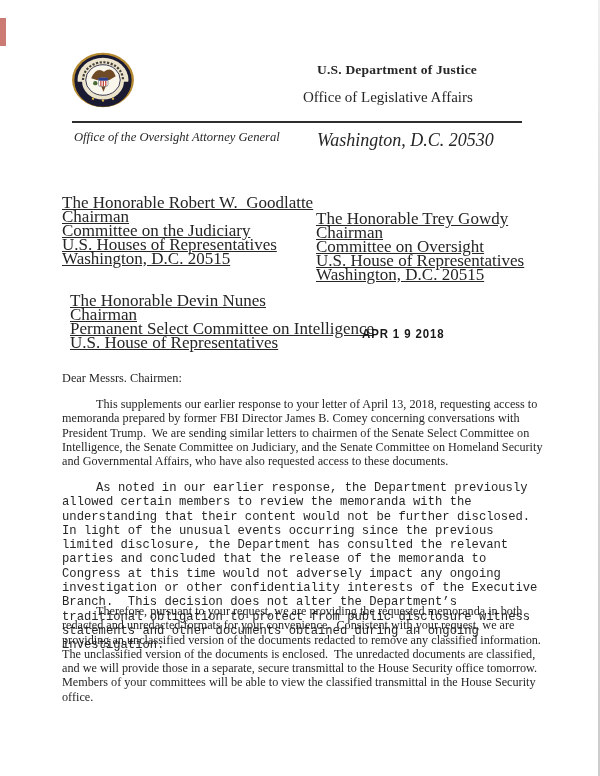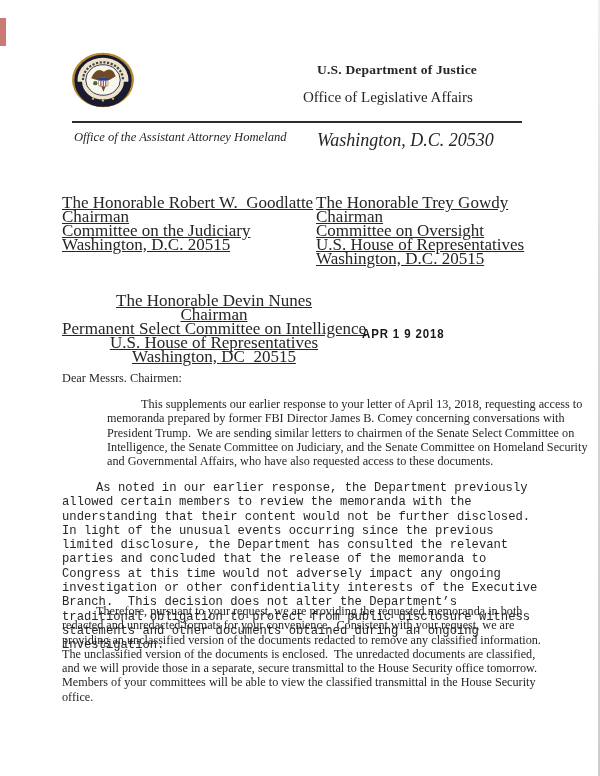--- a/index.html
+++ b/index.html
@@ -16,32 +16,32 @@
 
   .lh-agency { position:absolute; left:317px; top:62px; font-size:13.5px; font-weight:bold; letter-spacing:.2px; }
   .lh-office { position:absolute; left:303px; top:89px; font-size:15px; }
   .lh-rule   { position:absolute; left:72px; top:121px; width:450px; height:2px; background:#2e2e2e; }
   .lh-division { position:absolute; left:74px;  top:130px; font-style:italic; font-size:12.6px; }
   .lh-location { position:absolute; left:317px; top:130px; font-style:italic; font-size:18px; }
 
   .addr { position:absolute; font-size:17px; line-height:13.9px;text-decoration:underline; }
   .addr-line { white-space:pre-wrap; }
   .addr-goodlatte { left:62px;  top:196px; }
-  .addr-gowdy     { left:316px; top:196px; }
-  .addr-nunes     { left:62px;  top:294px;text-align:center; }
+  .addr-gowdy     { left:316px; top:212px; }
+  .addr-nunes     { left:70px;  top:294px; }
 
   .stamp { position:absolute; left:362px; top:326px;
     font-family:"Liberation Sans", sans-serif; font-weight:bold; font-size:13px;
     letter-spacing:1px; color:#171717; transform:scaleX(.88); transform-origin:left top; }
 
   .salutation { position:absolute; left:62px; top:371px; font-size:12.3px; }
 
   .body-par { position:absolute; left:62px; width:481px; font-size:12.2px;
     line-height:14.3px; text-indent:34px; white-space:pre-wrap; }
-  .par-1 { top:397px;margin-left:45px; }
+  .par-1 { top:397px; }
   .par-2 { top:481px;font-family:Liberation Mono, monospace; }
   .par-3 { top:604px; }
 </style>
 </head>
 <body>
 
 <div class="page">
 
   <div class="red-mark"></div>
   <div class="edge-line"></div>
@@ -62,44 +62,44 @@
     <rect x="30" y="30.5" width="10.5" height="9.5" rx="2" fill="#ffffff" stroke="#555555" stroke-width="0.6"></rect>
     <rect x="30" y="30.5" width="10.5" height="3.2" rx="1" fill="#2c3f8f"></rect>
     <rect x="32" y="34" width="1.3" height="5.6" fill="#c0392b"></rect>
     <rect x="34.7" y="34" width="1.3" height="5.6" fill="#c0392b"></rect>
     <rect x="37.4" y="34" width="1.3" height="5.6" fill="#c0392b"></rect>
   </svg>
 
   <div class="lh-agency">U.S. Department of Justice</div>
   <div class="lh-office">Office of Legislative Affairs</div>
   <div class="lh-rule"></div>
-  <div class="lh-division">Office of the Assistant Attorney Homeland</div>
+  <div class="lh-division">Office of the Oversight Attorney General</div>
   <div class="lh-location">Washington, D.C. 20530</div>
 
   <div class="addr addr-goodlatte">
     <div class="addr-line">The Honorable Robert W.  Goodlatte</div>
     <div class="addr-line">Chairman</div>
     <div class="addr-line">Committee on the Judiciary</div>
+    <div class="addr-line">U.S. Houses of Representatives</div>
     <div class="addr-line">Washington, D.C. 20515</div>
   </div>
 
   <div class="addr addr-gowdy">
     <div class="addr-line">The Honorable Trey Gowdy</div>
     <div class="addr-line">Chairman</div>
     <div class="addr-line">Committee on Oversight</div>
     <div class="addr-line">U.S. House of Representatives</div>
     <div class="addr-line">Washington, D.C. 20515</div>
   </div>
 
   <div class="addr addr-nunes">
     <div class="addr-line">The Honorable Devin Nunes</div>
     <div class="addr-line">Chairman</div>
     <div class="addr-line">Permanent Select Committee on Intelligence</div>
     <div class="addr-line">U.S. House of Representatives</div>
-    <div class="addr-line">Washington, DC  20515</div>
   </div>
 
   <div class="stamp">APR 1 9 2018</div>
 
   <div class="salutation">Dear Messrs. Chairmen:</div>
 
   <div class="body-par par-1">This supplements our earlier response to your letter of April 13, 2018, requesting access to memoranda prepared by former FBI Director James B. Comey concerning conversations with President Trump.  We are sending similar letters to chairmen of the Senate Select Committee on Intelligence, the Senate Committee on Judiciary, and the Senate Committee on Homeland Security and Governmental Affairs, who have also requested access to these documents.</div>
   <div class="body-par par-2">As noted in our earlier response, the Department previously allowed certain members to review the memoranda with the understanding that their content would not be further disclosed.  In light of the unusual events occurring since the previous limited disclosure, the Department has consulted the relevant parties and concluded that the release of the memoranda to Congress at this time would not adversely impact any ongoing investigation or other confidentiality interests of the Executive Branch.  This decision does not alter the Department’s traditional obligation to protect from public disclosure witness statements and other documents obtained during an ongoing investigation.</div>
   <div class="body-par par-3">Therefore, pursuant to your request, we are providing the requested memoranda in both redacted and unredacted formats for your convenience.  Consistent with your request, we are providing an unclassified version of the documents redacted to remove any classified information.  The unclassified version of the documents is enclosed.  The unredacted documents are classified, and we will provide those in a separate, secure transmittal to the House Security office tomorrow.  Members of your committees will be able to view the classified transmittal in the House Security office.</div>
 

